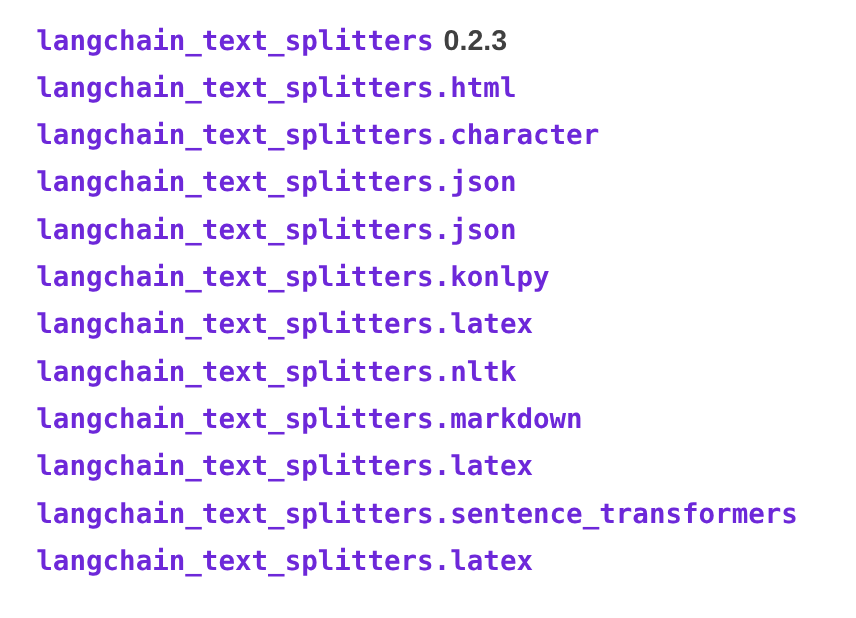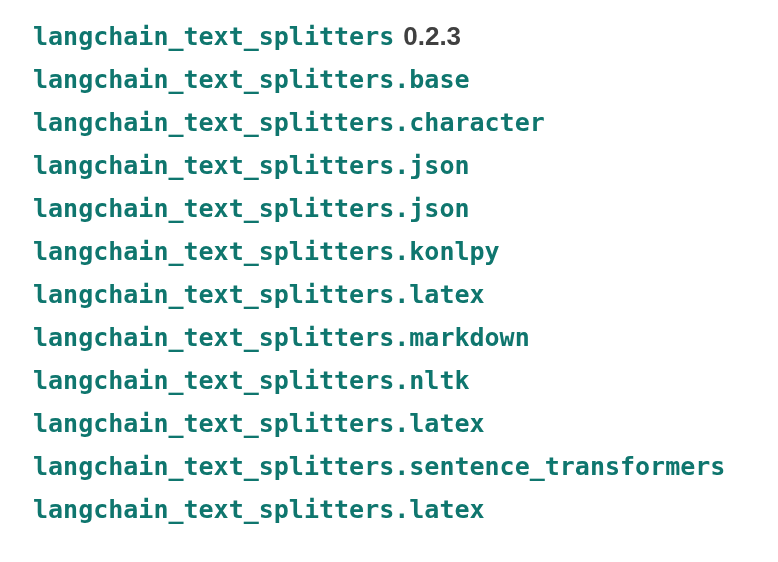--- a/index.html
+++ b/index.html
@@ -17,45 +17,45 @@
   }
   .line {
     height: 43px;
     line-height: 43px;
     white-space: nowrap;
   }
   .mono-link {
     font-family: "DejaVu Sans Mono", "Liberation Mono", monospace;
     font-weight: bold;
     font-size: 25px;
-    color: #0f766e;
+    color: #6d28d9;
     text-decoration: none;
     cursor: pointer;
   }
   .version {
     font-family: "Liberation Sans", "DejaVu Sans", sans-serif;
     font-weight: bold;
     font-size: 26px;
     color: #404040;
     margin-left: 9px;
   }
 </style>
 </head>
 <body>
 
 <div class="page">
   <div class="line">
     <a class="mono-link">langchain_text_splitters</a><span class="version">0.2.3</span>
   </div>
   <div id="modules">
-      <div class="line"><a class="mono-link">langchain_text_splitters.base</a></div>
+      <div class="line"><a class="mono-link">langchain_text_splitters.html</a></div>
       <div class="line"><a class="mono-link">langchain_text_splitters.character</a></div>
       <div class="line"><a class="mono-link">langchain_text_splitters.json</a></div>
       <div class="line"><a class="mono-link">langchain_text_splitters.json</a></div>
       <div class="line"><a class="mono-link">langchain_text_splitters.konlpy</a></div>
       <div class="line"><a class="mono-link">langchain_text_splitters.latex</a></div>
+      <div class="line"><a class="mono-link">langchain_text_splitters.nltk</a></div>
       <div class="line"><a class="mono-link">langchain_text_splitters.markdown</a></div>
-      <div class="line"><a class="mono-link">langchain_text_splitters.nltk</a></div>
       <div class="line"><a class="mono-link">langchain_text_splitters.latex</a></div>
       <div class="line"><a class="mono-link">langchain_text_splitters.sentence_transformers</a></div>
       <div class="line"><a class="mono-link">langchain_text_splitters.latex</a></div>
     </div>
 </div>
 
 </body></html>

